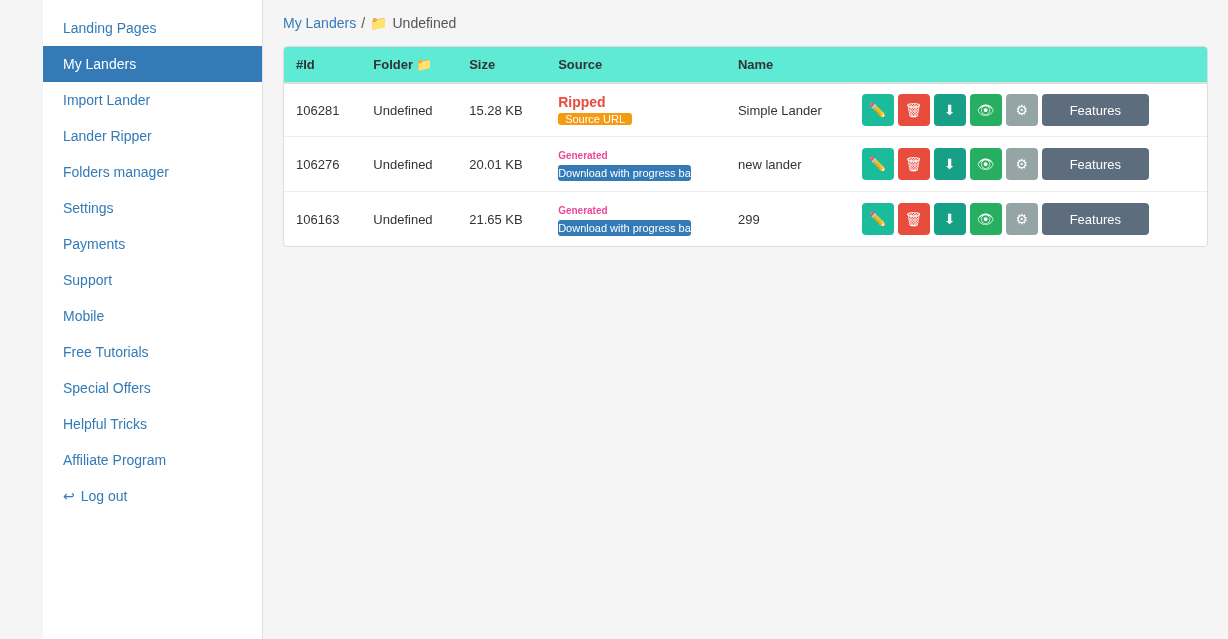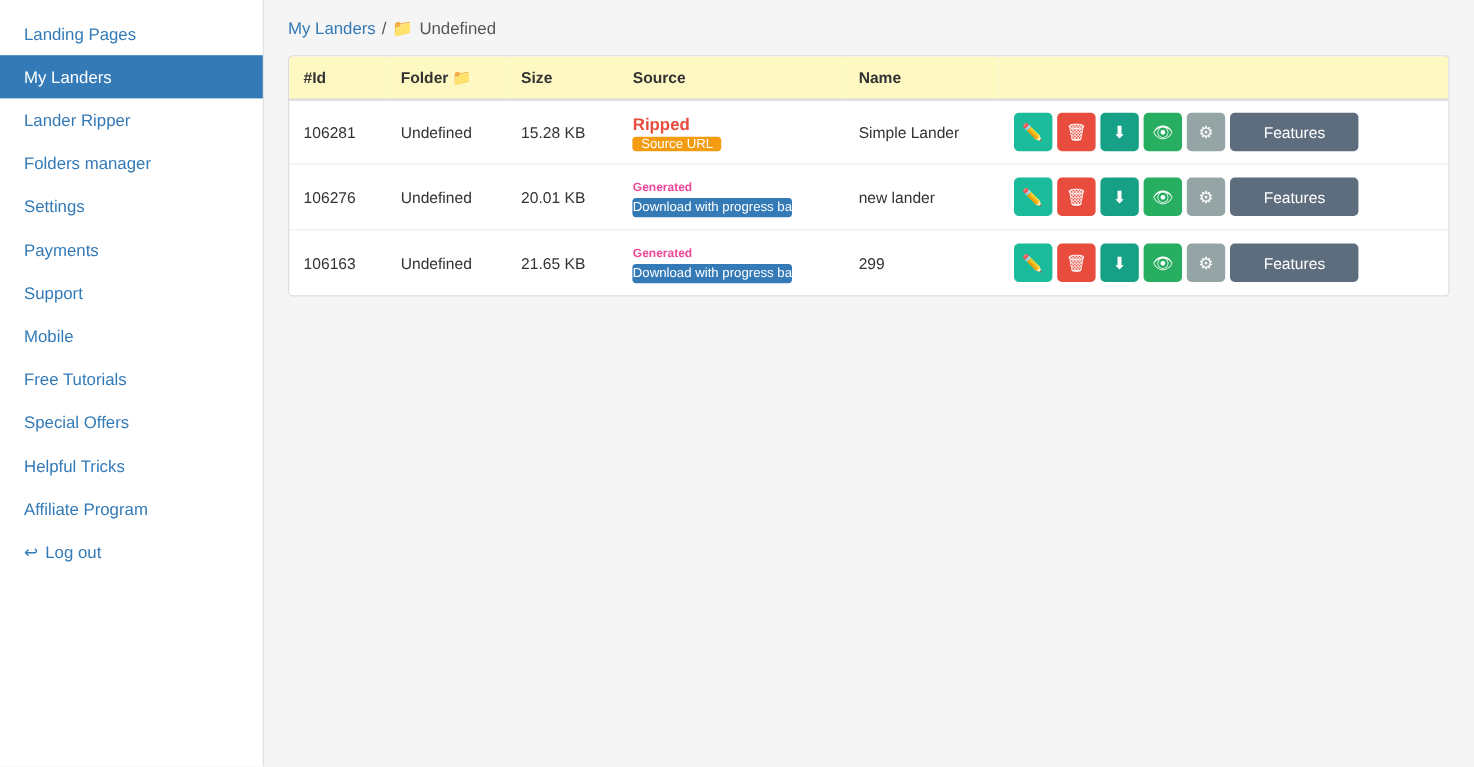--- a/index.html
+++ b/index.html
@@ -5,20 +5,21 @@
     * { box-sizing: border-box; margin: 0; padding: 0; }
     body { font-family: Arial, sans-serif; font-size: 14px; background: #f5f5f5; display: flex; min-height: 639px; }
 
     
     .sidebar {
       width: 220px;
       background: #fff;
       border-right: 1px solid #e0e0e0;
       padding-top: 10px;
       flex-shrink: 0;
+      margin-left: 43px;
     }
     .sidebar-item {
       display: block;
       padding: 10px 20px;
       color: #337ab7;
       text-decoration: none;
       cursor: pointer;
       font-size: 14px;
     }
     .sidebar-item.active {
@@ -47,21 +48,21 @@
       background: #fff;
       border: 1px solid #ddd;
       border-radius: 4px;
       overflow: hidden;
     }
     table {
       width: 100%;
       border-collapse: collapse;
     }
     thead tr {
-      background: #fef9c3;
+      background: #5eead4;
       border-bottom: 2px solid #ddd;
     }
     thead th {
       padding: 10px 12px;
       text-align: left;
       font-weight: bold;
       color: #333;
       font-size: 13px;
     }
     tbody tr {
@@ -145,20 +146,23 @@
   </style>
 </head>
 <body>
 
 <nav class="sidebar">
   <a class="sidebar-item">
     <span>Landing Pages</span>
   </a>
   <a class="sidebar-item active">
     <span>My Landers</span>
+  </a>
+  <a class="sidebar-item">
+    <span>Import Lander</span>
   </a>
   <a class="sidebar-item">
     <span>Lander Ripper</span>
   </a>
   <a class="sidebar-item">
     <span>Folders manager</span>
   </a>
   <a class="sidebar-item">
     <span>Settings</span>
   </a>

